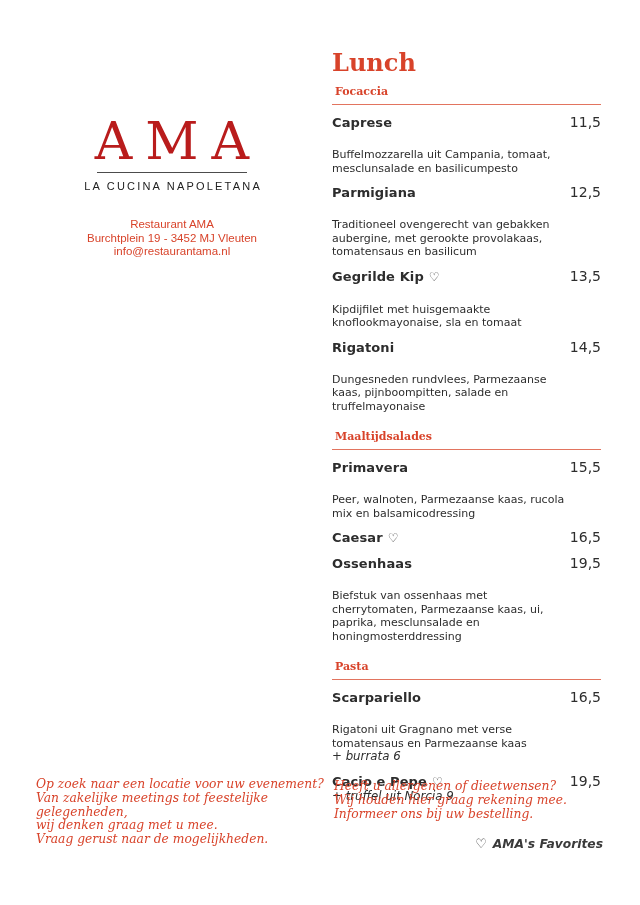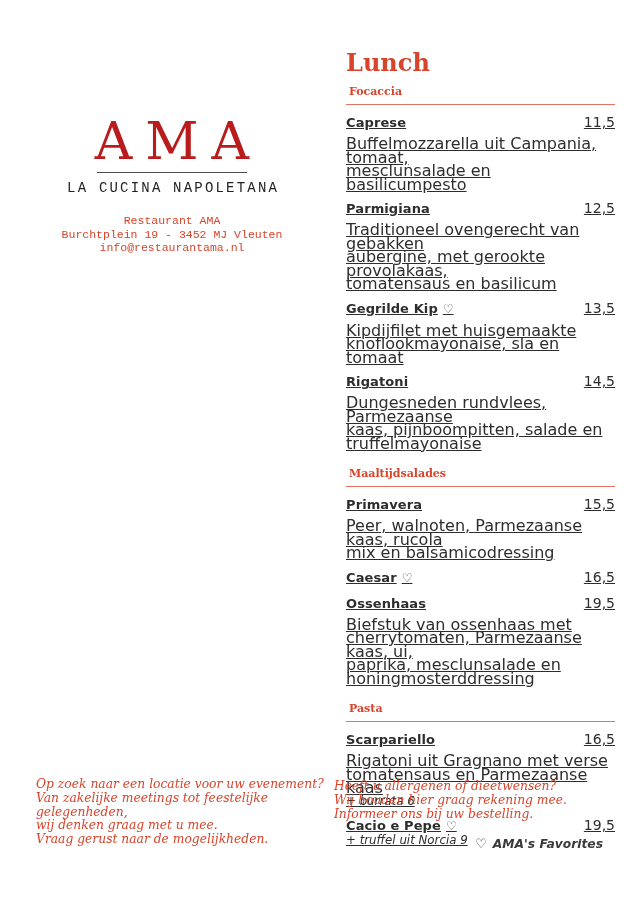--- a/index.html
+++ b/index.html
@@ -11,49 +11,49 @@
   }
 
   
   .brand { position:absolute; left:38px; top:114px; width:268px; text-align:center; }
   .brand-logo {
     font-family:"DejaVu Serif", serif; font-weight:400; color:#b91c1c;
     font-size:52px; line-height:54px; letter-spacing:13px; padding-left:13px;
   }
   .brand-rule { width:150px; height:0; border-top:1.5px solid #4c4c4c; margin:4px auto 7px; }
   .brand-tagline {
-    font-size:14px; letter-spacing:2.2px; padding-left:2.2px; color:#222222;
-    font-family:Liberation Mono, monospace;
+    font-size:11px; letter-spacing:2.2px; padding-left:2.2px; color:#222222;
+    font-family:Liberation Sans, sans-serif;
   }
   .brand-contact {
-    margin-top:18px; font-family:Liberation Mono, monospace;
+    margin-top:26px; font-family:Liberation Sans, sans-serif;
     font-size:11.5px; line-height:13.5px; color:var(--accent);
   }
 
   
-  .right-col { position:absolute; left:346px; top:50px; width:269px; }
+  .right-col { position:absolute; left:332px; top:50px; width:269px; }
   .lunch-title {
     font-family:"DejaVu Serif", serif; font-weight:700; color:var(--accent);
     font-size:24px; line-height:26px; margin-bottom:6px; display:flex; align-items:baseline;
   }
   .lunch-title .subtitle { font-size:11.5px; font-weight:700; margin-left:7px; letter-spacing:.2px; }
 
   .menu-section { margin-top:14px; }
   .menu-section:first-of-type { margin-top:0; }
   .section-title {
     font-family:"DejaVu Serif", serif; font-weight:700; color:var(--accent);
     font-size:11px; line-height:19px; padding:0 0 3px 3px;
     border-bottom:1px solid var(--accent-line); margin-bottom:10px;
   }
-  .menu-item { margin-bottom:10px;text-decoration:underline; }
+  .menu-item { margin-bottom:10px; }
   .item-head { display:flex; align-items:baseline; font-size:13px; line-height:15px; }
   .item-name { font-weight:700; letter-spacing:.1px; }
   .heart { margin-left:5px; font-size:12px; color:#4a4a4a; font-weight:400; }
   .item-price { margin-left:auto; font-size:14px; font-weight:400; }
-  .item-desc { font-size:16px; line-height:13.5px; white-space:pre-line; margin-top:7px; }
+  .item-desc { font-size:11px; line-height:13.5px; white-space:pre-line; margin-top:18px; }
   .item-note { font-size:11.8px; line-height:13.5px; font-style:italic; }
 
   
   .footer-note {
     position:absolute; color:var(--accent); font-family:"DejaVu Serif", serif;
     font-style:italic; font-size:12.3px; line-height:13.8px; white-space:pre-line;
   }
   .footer-note.left  { left:36px;  top:778px; width:300px; }
   .footer-note.right { left:334px; top:780px; width:285px; }
   .favorites-legend {

